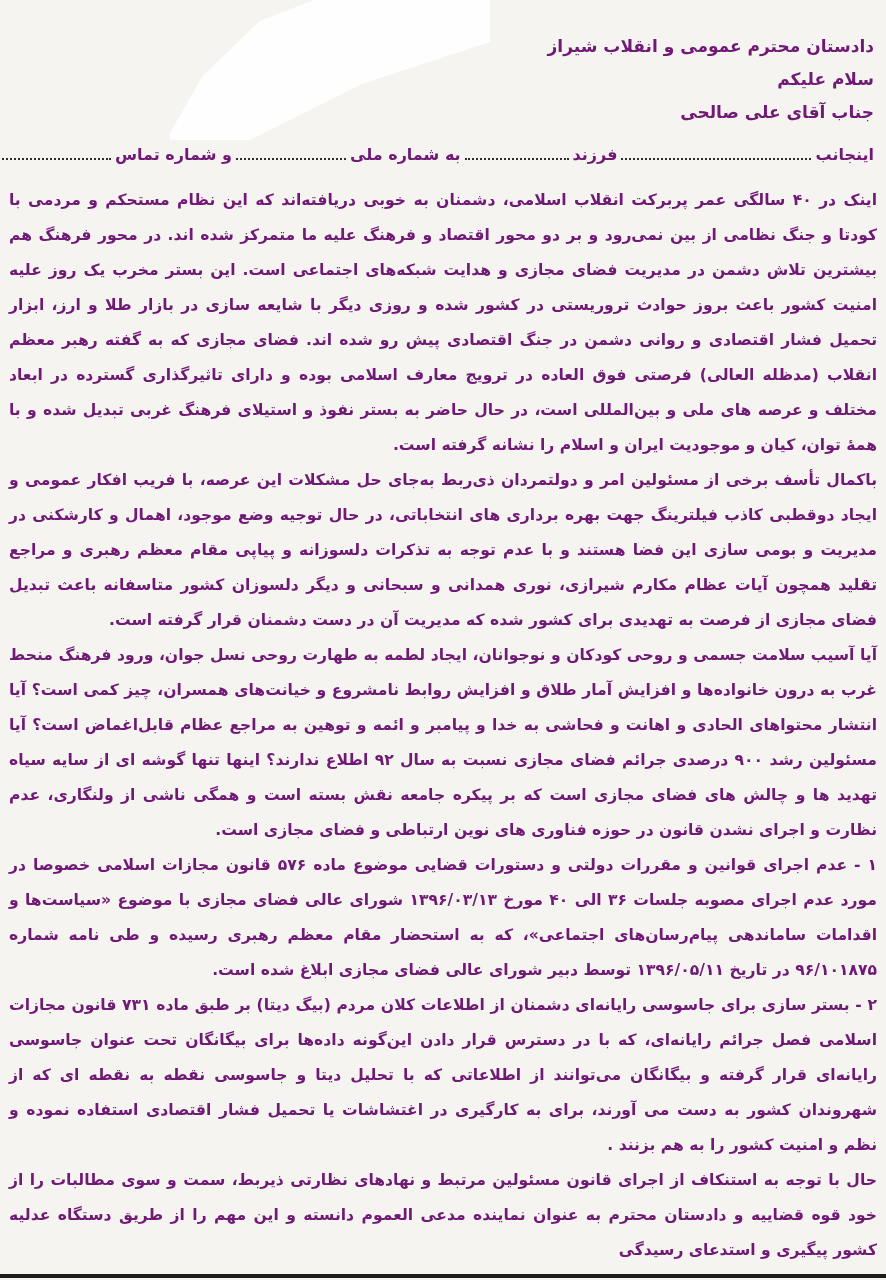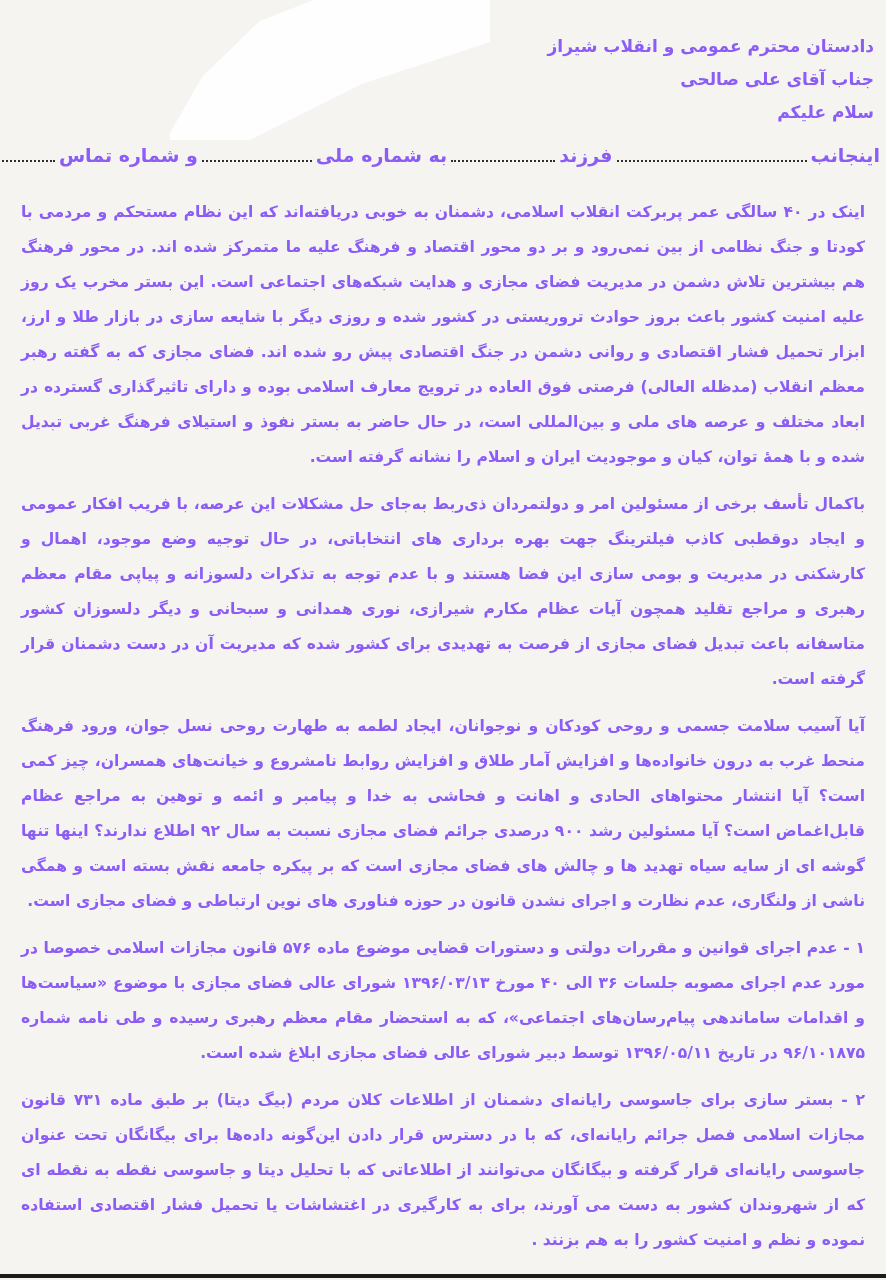--- a/index.html
+++ b/index.html
@@ -10,21 +10,21 @@
   .page {
     position: relative;
     width: 886px;
     height: 1280px;
     margin: 0 auto;
     background: #f5f4f1;
     overflow: hidden;
     direction: rtl;
     font-family: "DejaVu Sans", "Liberation Sans", sans-serif;
     font-weight: 700;
-    color: #8b5cf6;
+    color: #701a75;
     box-sizing: border-box;
   }
   
   .white-patch {
     position: absolute;
     top: 0;
     left: 170px;
     width: 320px;
     height: 140px;
     background: #fefefe;
@@ -32,22 +32,22 @@
     pointer-events: none;
   }
   .header {
     padding: 30px 12px 0 0;
     text-align: right;
     font-size: 17px;
     line-height: 33px;
   }
   .h-line { margin: 0; }
   .form-line {
-    padding: 11px 6px 0;
-    font-size: 19px;
+    padding: 11px 12px 0;
+    font-size: 16px;
     line-height: 30px;
     white-space: nowrap;
   }
   .dots {
     display: inline-block;
     height: 0.95em;
     border-bottom: 2.6px dotted #2e2e2e;
     vertical-align: baseline;
     margin: 0 4px;
   }
@@ -55,21 +55,21 @@
   .dots.w2 { width: 104px; }
   .dots.w3 { width: 110px; }
   .dots.w4 { width: 116px; }
   .body {
     padding: 13px 9px 0;
     font-size: 15.6px;
     line-height: 35px;
     text-align: justify;
   }
   .para {
-    margin: 12px;
+    margin: 0;
     text-align: justify;
     text-justify: inter-word;
   }
   .bottom-edge {
     position: absolute;
     bottom: 2px;
     left: 0;
     width: 100%;
     height: 4px;
     background: #1b1b1b;
@@ -78,22 +78,22 @@
 </head>
 <body>
 
 <div class="page">
 
   <div class="white-patch"></div>
 
   <header class="header">
     <div data-bind-list="header.lines">
         <div class="h-line">دادستان محترم عمومی و انقلاب شیراز</div>
+        <div class="h-line">سلام علیکم</div>
         <div class="h-line">جناب آقای علی صالحی</div>
-        <div class="h-line">سلام علیکم</div>
       </div>
   </header>
 
   <div class="form-line"><span data-bind="form_line.parts.0">اینجانب</span><span class="dots w1"></span><span data-bind="form_line.parts.1">فرزند</span><span class="dots w2"></span><span data-bind="form_line.parts.2">به شماره ملی</span><span class="dots w3"></span><span data-bind="form_line.parts.3">و شماره تماس</span><span class="dots w4"></span></div>
 
   <main class="body">
     <div data-bind-list="body.paragraphs">
         <p class="para">اینک در ۴۰ سالگی عمر پربرکت انقلاب اسلامی، دشمنان به خوبی دریافته‌اند که این نظام مستحکم و مردمی با کودتا و جنگ نظامی از بین نمی‌رود و بر دو محور اقتصاد و فرهنگ علیه ما متمرکز شده اند. در محور فرهنگ هم بیشترین تلاش دشمن در مدیریت فضای مجازی و هدایت شبکه‌های اجتماعی است. این بستر مخرب یک روز علیه امنیت کشور باعث بروز حوادث تروریستی در کشور شده و روزی دیگر با شایعه سازی در بازار طلا و ارز، ابزار تحمیل فشار اقتصادی و روانی دشمن در جنگ اقتصادی پیش رو شده اند. فضای مجازی که به گفته رهبر معظم انقلاب (مدظله العالی) فرصتی فوق العاده در ترویج معارف اسلامی بوده و دارای تاثیرگذاری گسترده در ابعاد مختلف و عرصه های ملی و بین‌المللی است، در حال حاضر به بستر نفوذ و استیلای فرهنگ غربی تبدیل شده و با همهٔ توان، کیان و موجودیت ایران و اسلام را نشانه گرفته است.</p>
         <p class="para">باکمال تأسف برخی از مسئولین امر و دولتمردان ذی‌ربط به‌جای حل مشکلات این عرصه، با فریب افکار عمومی و ایجاد دوقطبی کاذب فیلترینگ جهت بهره برداری های انتخاباتی، در حال توجیه وضع موجود، اهمال و کارشکنی در مدیریت و بومی سازی این فضا هستند و با عدم توجه به تذکرات دلسوزانه و پیاپی مقام معظم رهبری و مراجع تقلید همچون آیات عظام مکارم شیرازی، نوری همدانی و سبحانی و دیگر دلسوزان کشور متاسفانه باعث تبدیل فضای مجازی از فرصت به تهدیدی برای کشور شده که مدیریت آن در دست دشمنان قرار گرفته است.</p>
         <p class="para">آیا آسیب سلامت جسمی و روحی کودکان و نوجوانان، ایجاد لطمه به طهارت روحی نسل جوان، ورود فرهنگ منحط غرب به درون خانواده‌ها و افزایش آمار طلاق و افزایش روابط نامشروع و خیانت‌های همسران، چیز کمی است؟ آیا انتشار محتواهای الحادی و اهانت و فحاشی به خدا و پیامبر و ائمه و توهین به مراجع عظام قابل‌اغماض است؟ آیا مسئولین رشد ۹۰۰ درصدی جرائم فضای مجازی نسبت به سال ۹۲ اطلاع ندارند؟ اینها تنها گوشه ای از سایه سیاه تهدید ها و چالش های فضای مجازی است که بر پیکره جامعه نقش بسته است و همگی ناشی از ولنگاری، عدم نظارت و اجرای نشدن قانون در حوزه فناوری های نوین ارتباطی و فضای مجازی است.</p>

